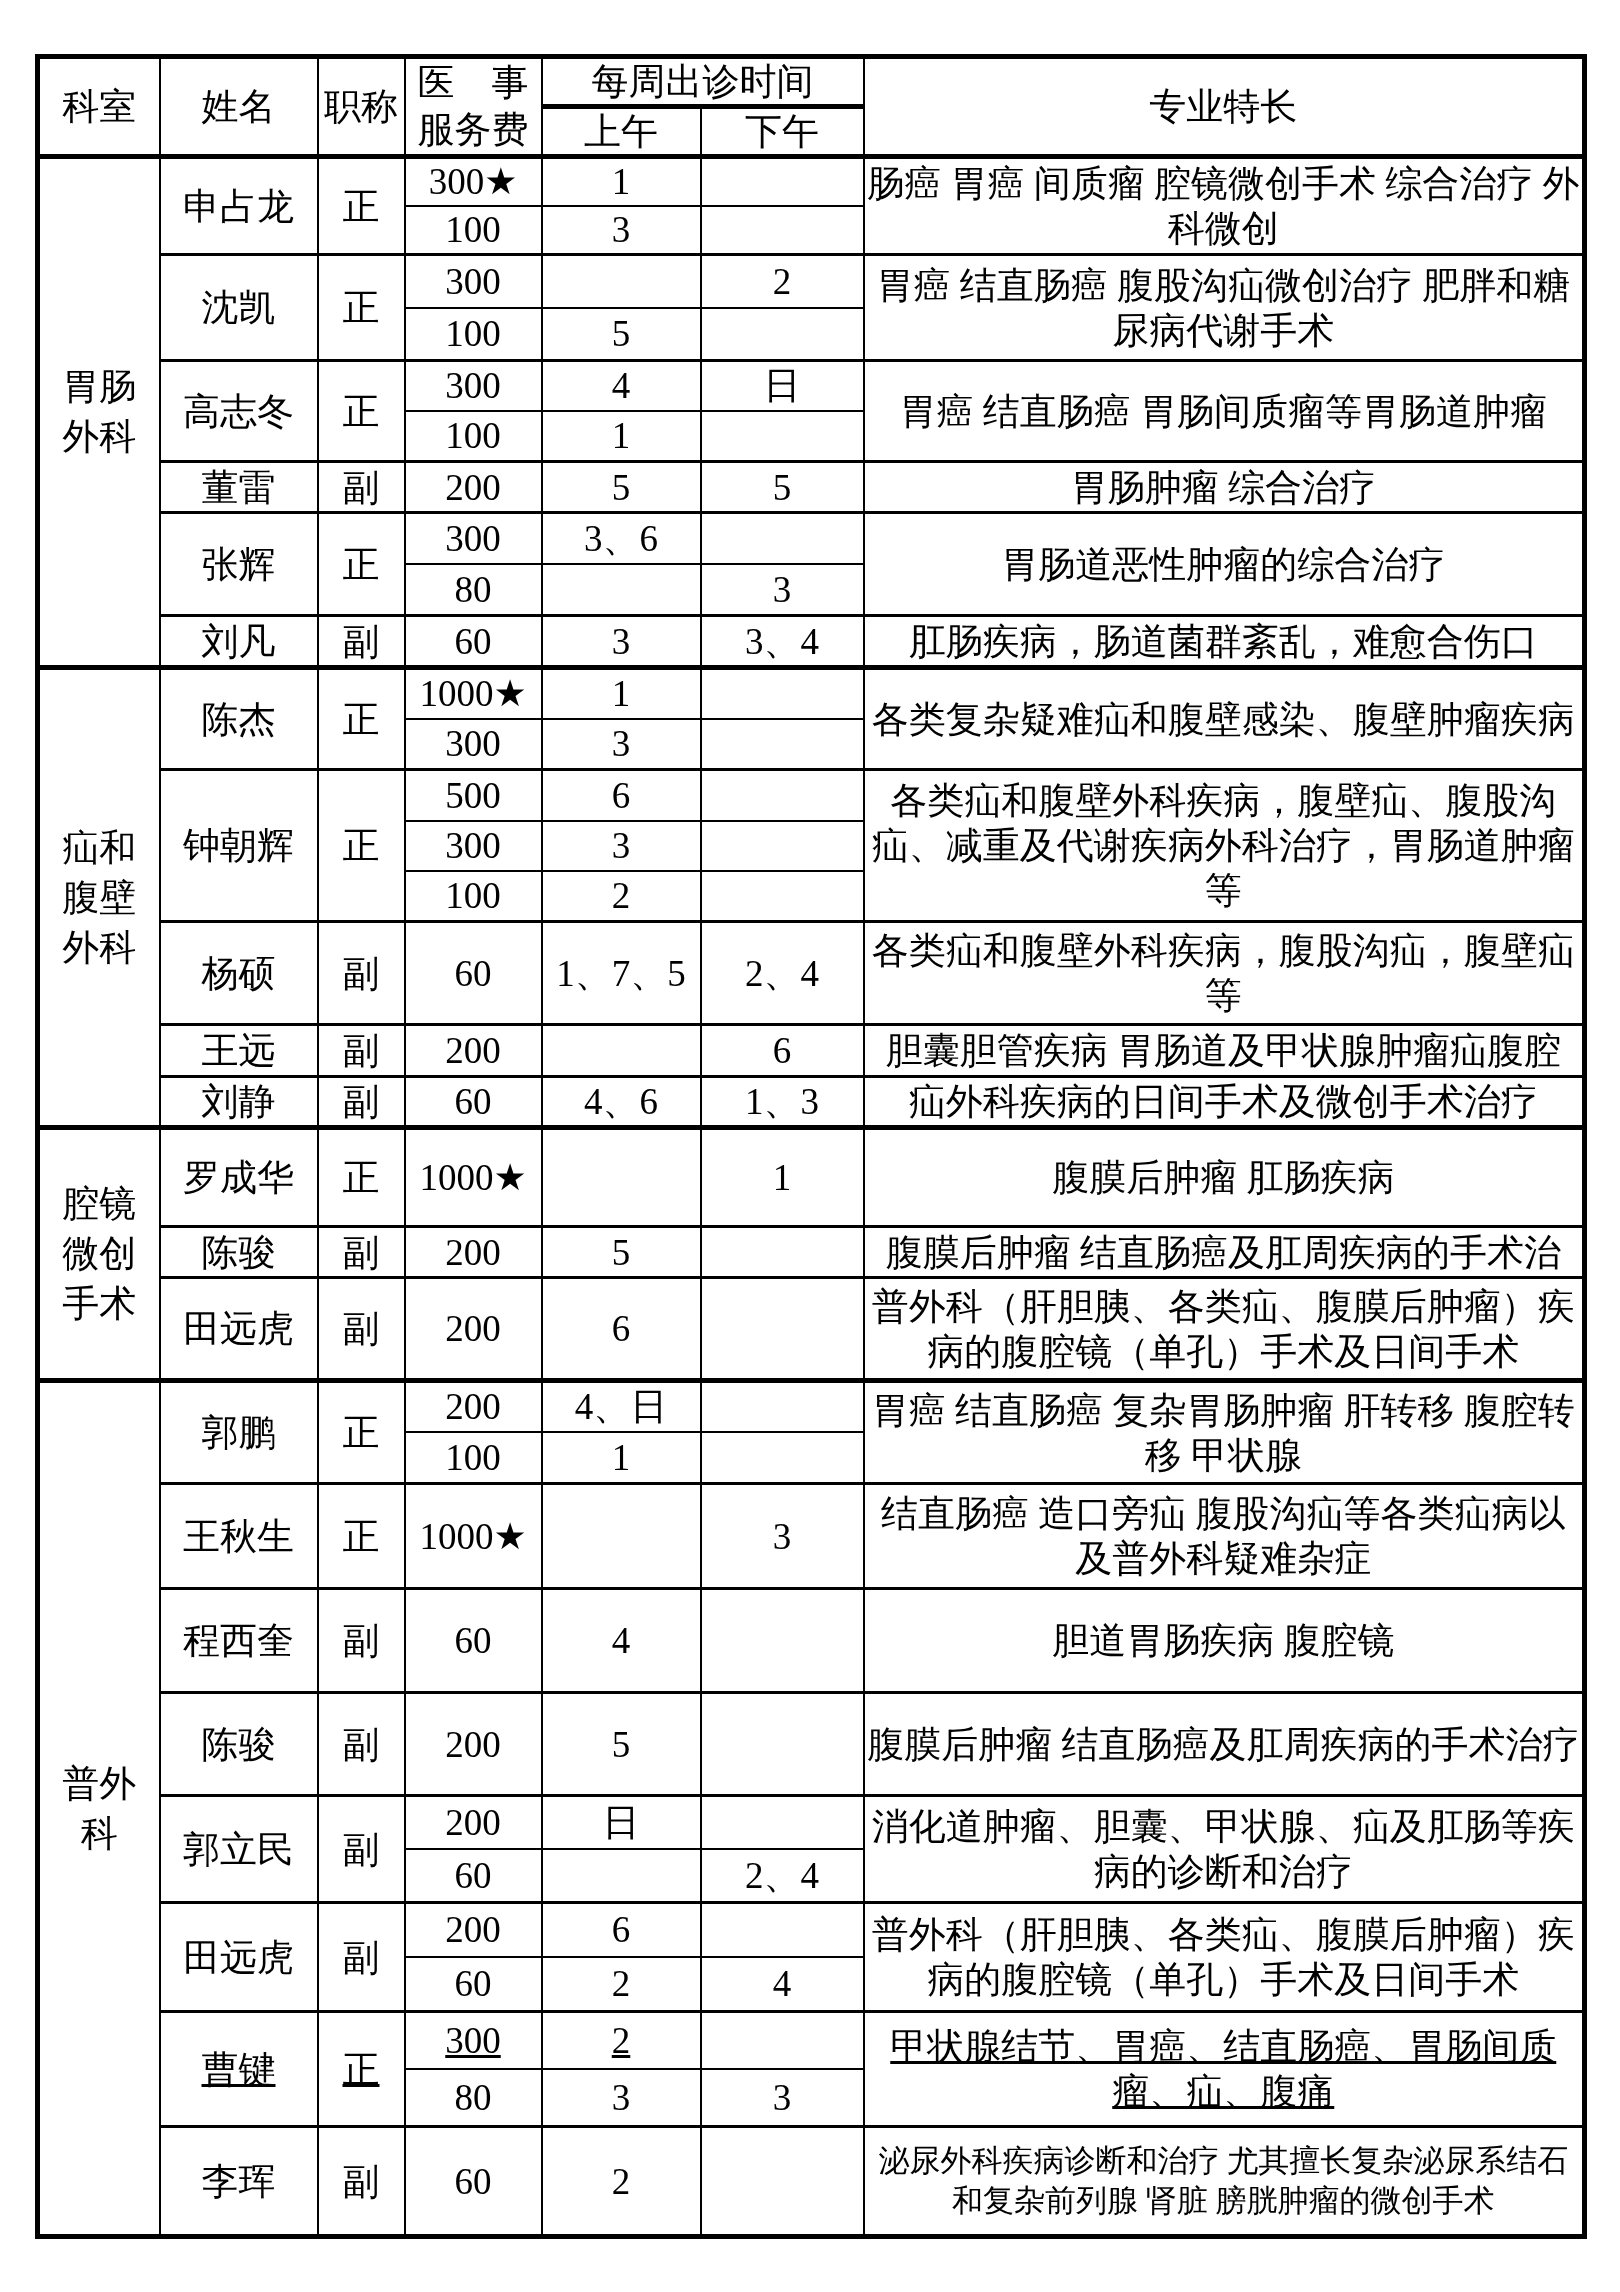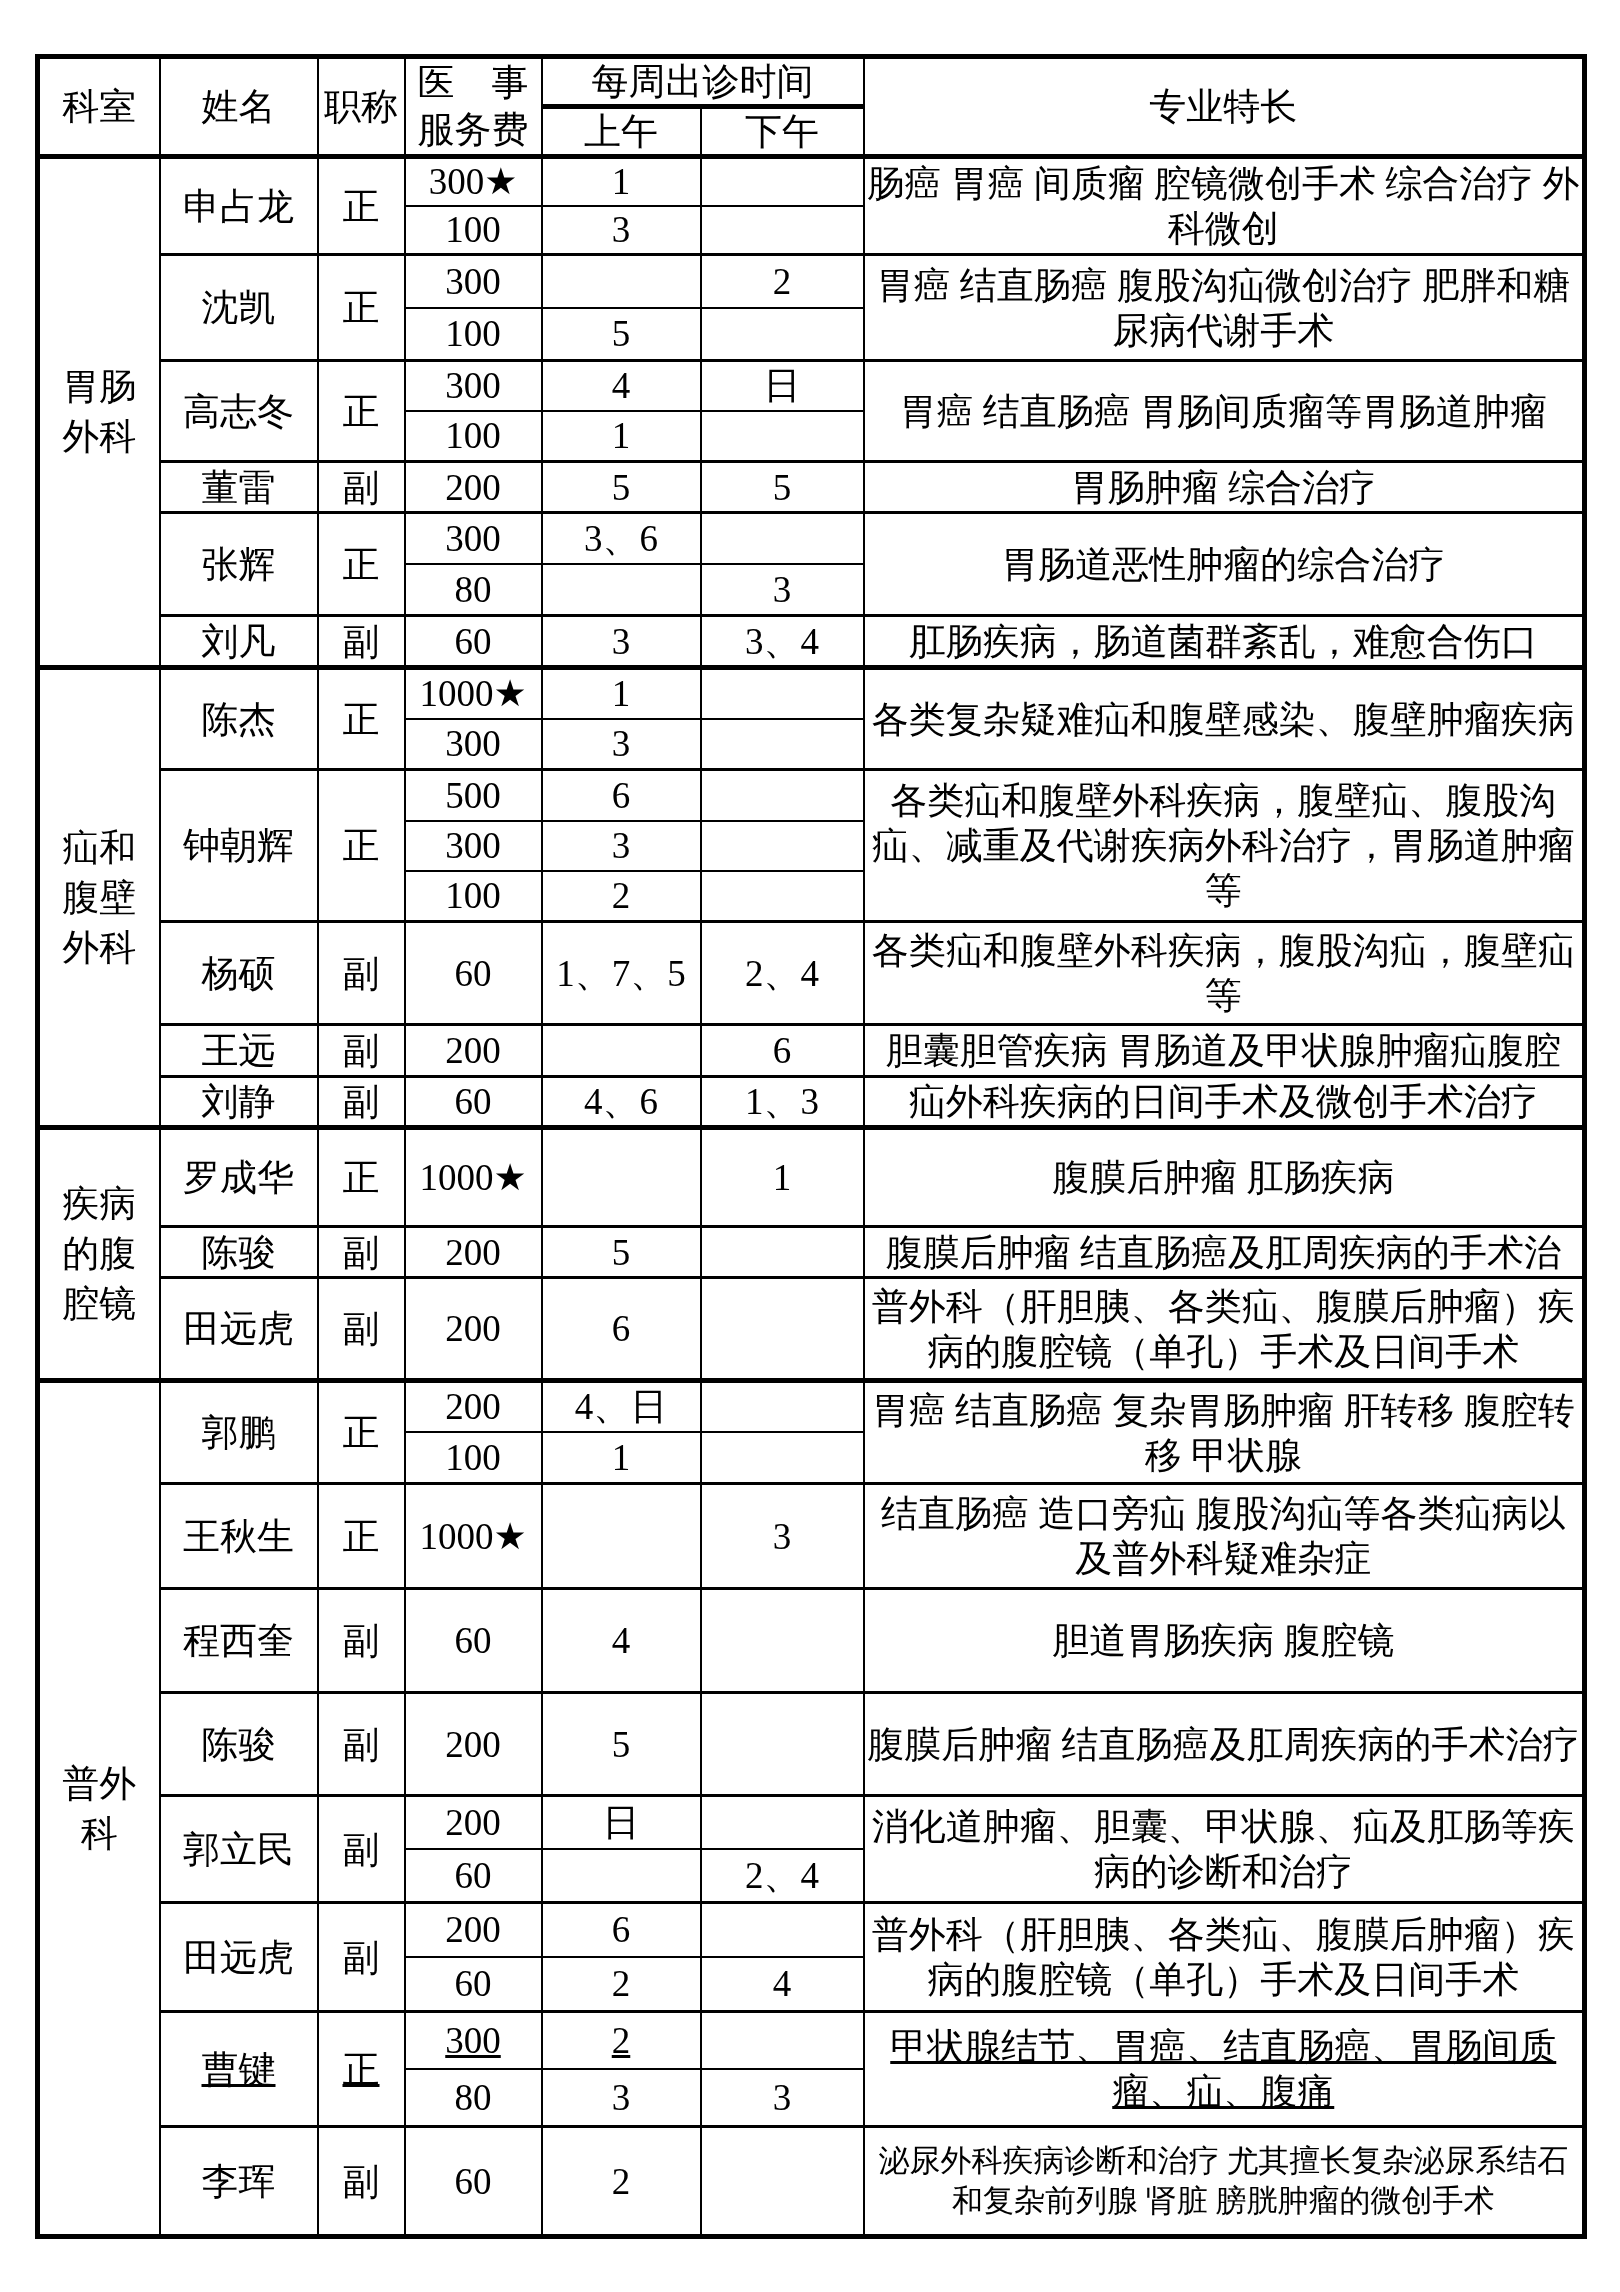--- a/index.html
+++ b/index.html
@@ -212,21 +212,21 @@
       </tr>
       <tr class="doctor-start" style="height: 51px;">
         <td class="name-cell" rowspan="1">刘静</td>
         <td class="title-cell" rowspan="1">副</td>
         <td class="fee-cell">60</td>
         <td class="am-cell">4、6</td>
         <td class="pm-cell">1、3</td>
         <td class="spec-cell" rowspan="1">疝外科疾病的日间手术及微创手术治疗</td>
       </tr>
       <tr class="doctor-start dept-start" style="height: 99px;">
-        <td class="dept-cell" rowspan="3"><span class="dept-text">疾病的腹腔镜</span></td>
+        <td class="dept-cell" rowspan="3"><span class="dept-text">腔镜微创手术</span></td>
         <td class="name-cell" rowspan="1">罗成华</td>
         <td class="title-cell" rowspan="1">正</td>
         <td class="fee-cell">1000★</td>
         <td class="am-cell"></td>
         <td class="pm-cell">1</td>
         <td class="spec-cell" rowspan="1">腹膜后肿瘤 肛肠疾病</td>
       </tr>
       <tr class="doctor-start" style="height: 51px;">
         <td class="name-cell" rowspan="1">陈骏</td>
         <td class="title-cell" rowspan="1">副</td>

